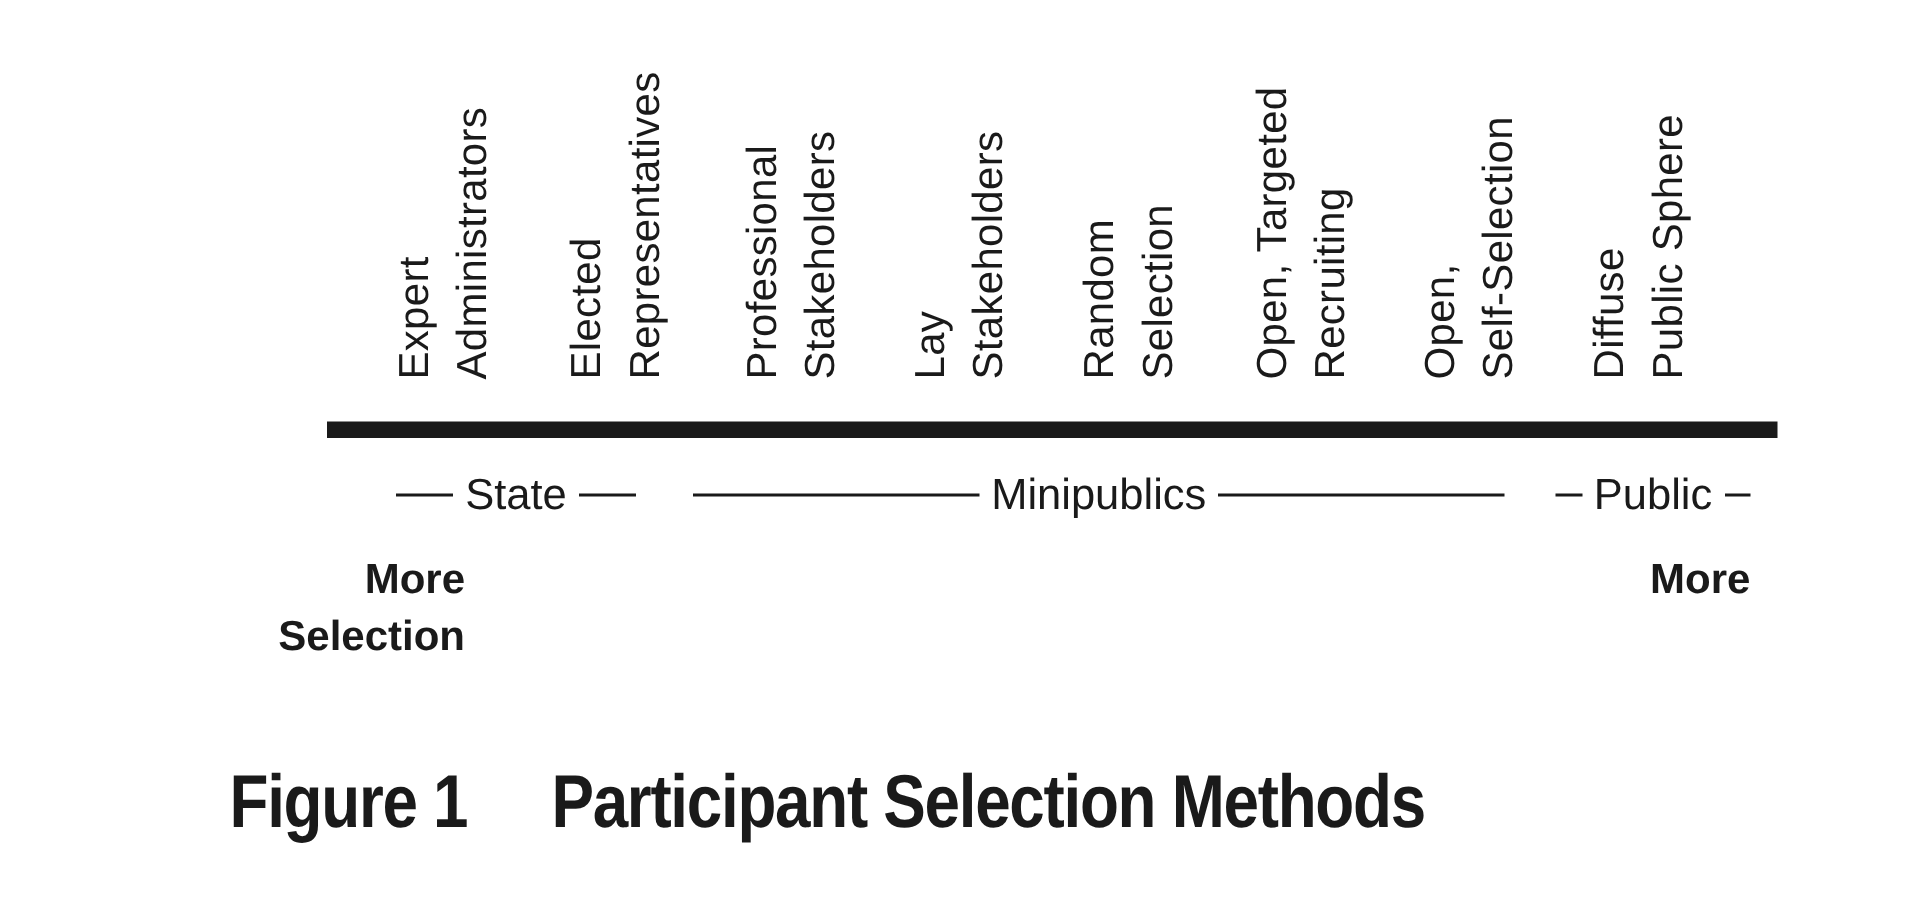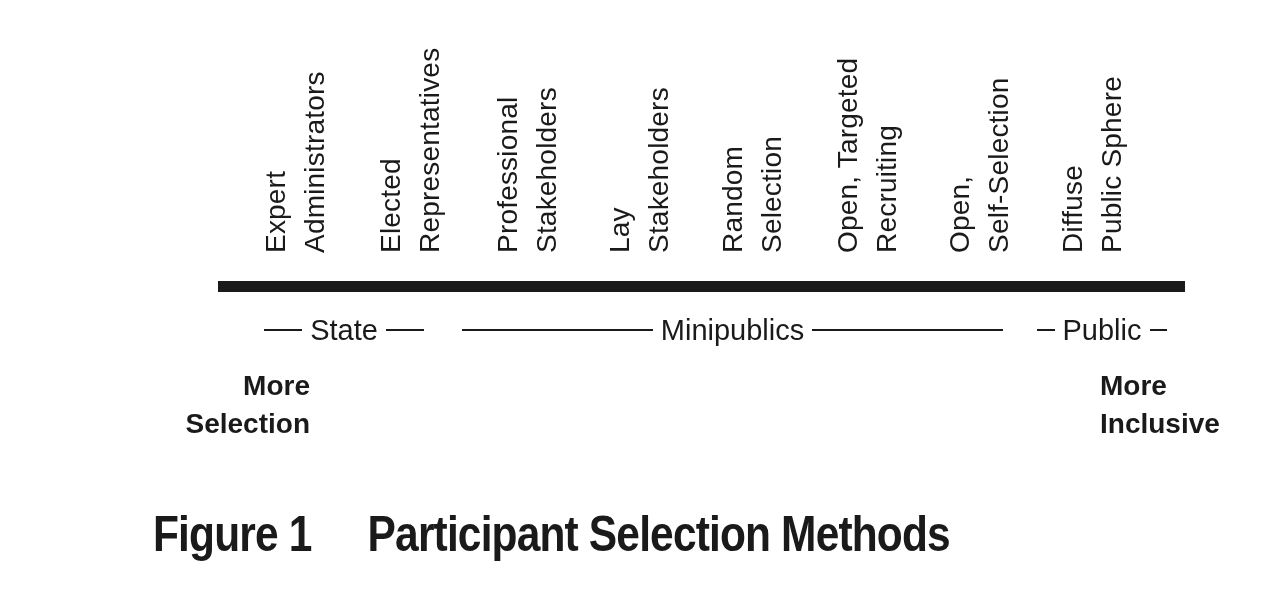--- a/index.html
+++ b/index.html
@@ -153,21 +153,20 @@
     <div class="range-label">Public</div>
     <div class="range-line"></div>
   </div>
 
   <div class="pole pole-left">
     <div>More</div>
     <div>Selection</div>
   </div>
   <div class="pole pole-right">
     <div>More</div>
-    <div>Inclusive</div>
   </div>
 
   <div class="caption">
     <span>Figure 1</span>
     <span>Participant Selection Methods</span>
   </div>
 
 </div>
 
 </body></html>

